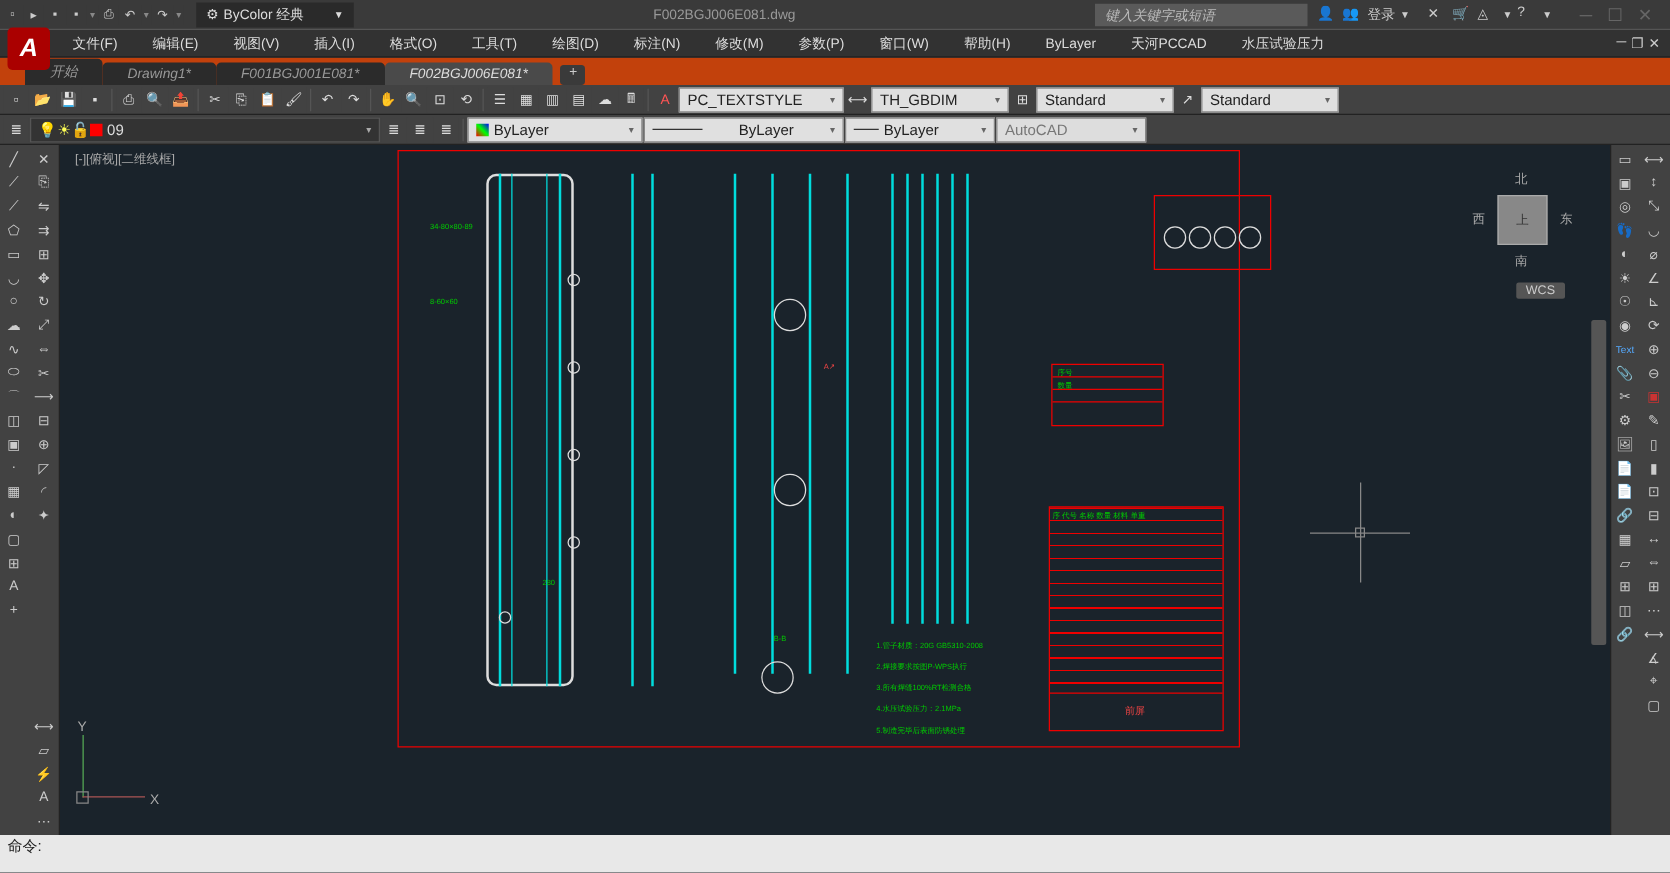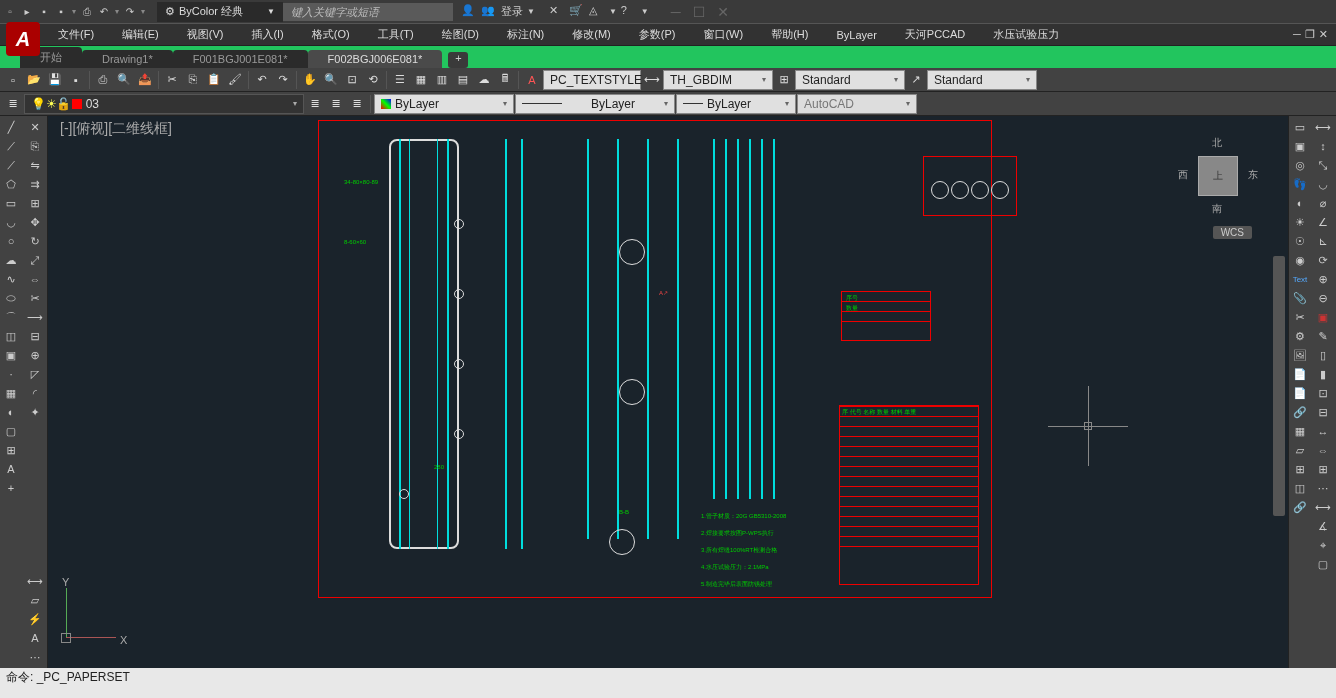--- a/index.html
+++ b/index.html
@@ -18,42 +18,42 @@
 .win-btns { display:flex; gap:12px; padding:0 14px; }
 .win-btns span { font-size:14px; color:#666; cursor:pointer; }
 
 
 .menubar { height:22px; background:#323232; display:flex; align-items:center; padding-left:44px; gap:0; border-bottom:1px solid #222; position:relative; }
 .app-logo { position:absolute; left:6px; top:-2px; width:34px; height:34px; background:#a00; border-radius:4px; display:flex; align-items:center; justify-content:center; color:#fff; font-weight:bold; font-size:20px; font-style:italic; z-index:10; }
 .menu-item { padding:3px 14px; cursor:pointer; color:#ddd; }
 .doc-btns { margin-left:auto; display:flex; gap:4px; padding-right:8px; }
 
 
-.doctabs { height:22px; background:#22c55e; display:flex; align-items:flex-end; padding-left:20px; gap:0; }
+.doctabs { height:22px; background:#c2410c; display:flex; align-items:flex-end; padding-left:20px; gap:0;font-style:italic; }
 .doctab { padding:3px 20px; background:#2b2b2b; color:#999; cursor:pointer; border-top-left-radius:4px; border-top-right-radius:4px; }
 .doctab.active { background:#4a4a4a; color:#ddd; }
 .doctab-add { width:20px; height:16px; background:#3a3a3a; margin-left:6px; text-align:center; cursor:pointer; border-radius:3px; }
 
 
 .toolbar { height:24px; background:#424242; display:flex; align-items:center; gap:1px; padding:0 3px; border-bottom:1px solid #222; }
 .tbtn { width:20px; height:20px; background:#424242; cursor:pointer; display:flex; align-items:center; justify-content:center; font-size:11px; color:#ddd; }
 .tsep { width:1px; height:18px; background:#555; margin:0 2px; }
 .tdrop { background:#e0e0e0; color:#222; height:20px; padding:2px 6px; display:flex; align-items:center; font-size:12px; border:1px solid #888; }
 .tdrop.dark { background:#333; color:#ddd; border:1px solid #555; }
 .tdrop .arrow { margin-left:auto; font-size:8px; color:#666; }
 .layer-color { width:10px; height:10px; background:#f00; display:inline-block; margin-right:4px; }
 
 
 .main { display:flex; height:552px; }
 .left-tools { width:24px; background:#424242; display:flex; flex-direction:column; gap:1px; padding:2px 0; }
 .left-tools2 { width:24px; background:#424242; display:flex; flex-direction:column; gap:1px; padding:2px 0; border-right:1px solid #222; }
 .side-btn { width:22px; height:18px; cursor:pointer; display:flex; align-items:center; justify-content:center; font-size:11px; color:#ccc; }
 
 .viewport { flex:1; background:#1a232b; position:relative; overflow:hidden; }
-.vp-label { position:absolute; left:12px; top:4px; color:#aaa; font-size:14px; }
+.vp-label { position:absolute; left:12px; top:4px; color:#aaa; font-size:10px; }
 .drawing-area { position:absolute; left:270px; top:4px; width:674px; height:478px; border:1px solid #e00; }
 .nav-cube { position:absolute; right:30px; top:20px; width:80px; height:80px; }
 .nav-cube .cube { width:40px; height:40px; background:#888; border:1px solid #aaa; position:absolute; left:20px; top:20px; display:flex; align-items:center; justify-content:center; font-size:10px; color:#333; }
 .nav-cube .dir { position:absolute; font-size:10px; color:#aaa; }
 .wcs-badge { position:absolute; right:36px; top:110px; background:#555; padding:1px 8px; font-size:10px; color:#ccc; border-radius:2px; }
 .crosshair { position:absolute; right:200px; top:310px; }
 .crosshair::before, .crosshair::after { content:''; position:absolute; background:#888; }
 .crosshair::before { width:80px; height:1px; left:-40px; }
 .crosshair::after { width:1px; height:80px; top:-40px; }
 .crosshair .box { width:8px; height:8px; border:1px solid #888; position:absolute; left:-4px; top:-4px; }
@@ -89,20 +89,21 @@
     <div class="qat-btn">↶</div>
     <div class="qat-btn qat-drop">▾</div>
     <div class="qat-btn">↷</div>
     <div class="qat-btn qat-drop">▾</div>
   </div>
   <div class="workspace-sel">
     <span>⚙</span>
     <span>ByColor 经典</span>
     <span style="margin-left:20px;font-size:8px">▼</span>
   </div>
+  <div class="title-center">F002BGJ006E081.dwg</div>
   <div class="search-box">键入关键字或短语</div>
   <div class="title-right">
     <span class="title-btn">👤</span>
     <span class="title-btn">👥</span>
     <span>登录</span>
     <span style="font-size:8px">▼</span>
     <span class="title-btn" style="margin-left:10px">✕</span>
     <span class="title-btn">🛒</span>
     <span class="title-btn">◬</span>
     <span style="font-size:8px">▼</span>
@@ -172,21 +173,21 @@
   <div class="tbtn">⟲</div>
   <div class="tsep"></div>
   <div class="tbtn">☰</div>
   <div class="tbtn">▦</div>
   <div class="tbtn">▥</div>
   <div class="tbtn">▤</div>
   <div class="tbtn">☁</div>
   <div class="tbtn">🖩</div>
   <div class="tsep"></div>
   <div class="tbtn" style="color:#f55">A</div>
-  <div class="tdrop" style="width:98px">
+  <div class="tdrop" style="width:132px">
     <span>PC_TEXTSTYLE</span>
       <span class="arrow">▾</span>
   </div>
   <div class="tbtn">⟷</div>
   <div class="tdrop" style="width:110px">
     <span>TH_GBDIM</span>
       <span class="arrow">▾</span>
   </div>
   <div class="tbtn">⊞</div>
   <div class="tdrop" style="width:110px">
@@ -200,21 +201,21 @@
   </div>
 </div>
 
 <div class="toolbar">
   <div class="tbtn">≣</div>
   <div class="tdrop dark" style="width:280px">
     <span style="color:#ff5">💡</span>
     <span style="color:#ff5">☀</span>
     <span style="color:#5af">🔓</span>
     <span class="layer-color"></span>
-    <span>03</span>
+    <span>09</span>
     <span class="arrow" style="color:#aaa">▾</span>
   </div>
   <div class="tbtn">≣</div>
   <div class="tbtn">≣</div>
   <div class="tbtn">≣</div>
   <div class="tsep"></div>
   <div class="tdrop" style="width:140px">
     <span class="layer-color" style="background:linear-gradient(45deg,#f00,#0f0,#00f)"></span>
     <span>ByLayer</span>
       <span class="arrow">▾</span>
@@ -353,20 +354,23 @@
         <div class="txt-g" style="position:relative">1.管子材质：20G GB5310-2008</div>
         <div class="txt-g" style="position:relative;top:8px">2.焊接要求按图P-WPS执行</div>
         <div class="txt-g" style="position:relative;top:16px">3.所有焊缝100%RT检测合格</div>
         <div class="txt-g" style="position:relative;top:24px">4.水压试验压力：2.1MPa</div>
         <div class="txt-g" style="position:relative;top:32px">5.制造完毕后表面防锈处理</div>
       </div>
 
       <div style="position:absolute;right:12px;bottom:12px;width:140px;height:180px;border:1px solid #e00">
         <div style="height:150px;background:repeating-linear-gradient(0deg,transparent,transparent 9px,#e00 9px,#e00 10px)"></div>
         <div class="txt-g" style="left:2px;top:2px">序 代号 名称 数量 材料 单重</div>
+        <div style="position:absolute;bottom:0;left:0;right:0;height:30px;border-top:1px solid #e00">
+          <div class="txt-r" style="left:60px;top:8px;font-size:8px">前屏</div>
+        </div>
       </div>
     </div>
 
     <div class="nav-cube">
       <div class="dir" style="left:34px;top:0">北</div>
       <div class="dir" style="left:34px;bottom:0">南</div>
       <div class="dir" style="left:0;top:32px">西</div>
       <div class="dir" style="right:0;top:32px">东</div>
       <div class="cube">
           <span>上</span>
@@ -433,15 +437,15 @@
     <div class="side-btn">⊞</div>
     <div class="side-btn">⋯</div>
     <div class="side-btn">⟷</div>
     <div class="side-btn">∡</div>
     <div class="side-btn">⌖</div>
     <div class="side-btn">▢</div>
   </div>
 </div>
 
 <div class="cmd-area">
-  <div>命令: _PC_PAPERSET</div>
+  <div>命令:</div>
 
 </div>
 
 </body></html>

